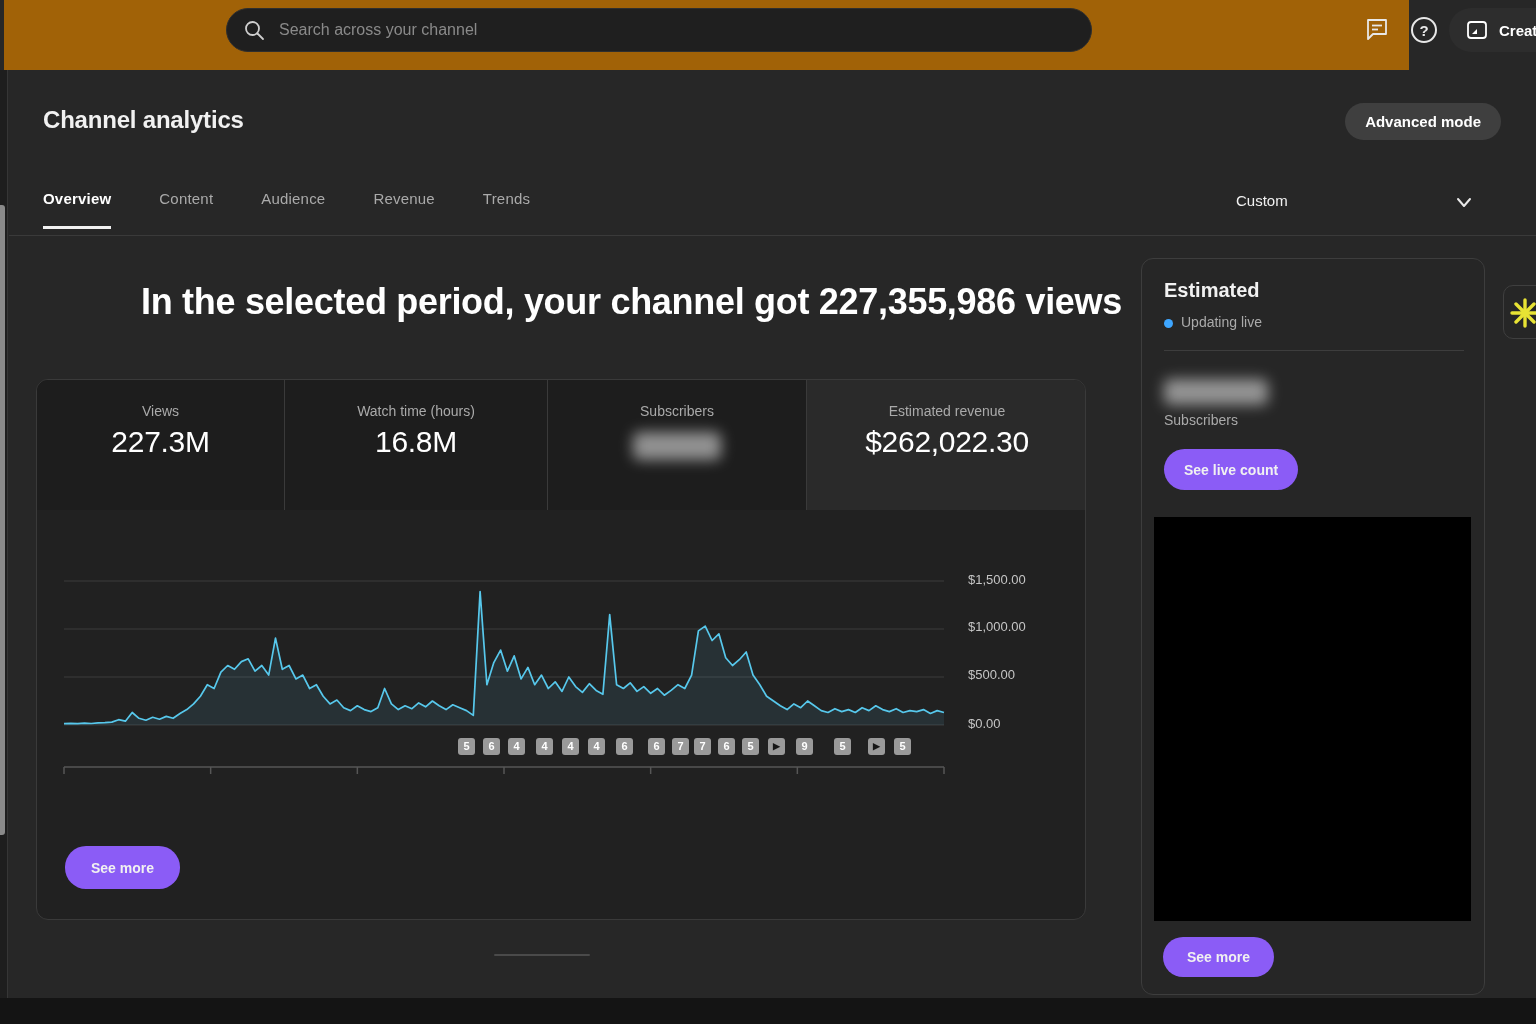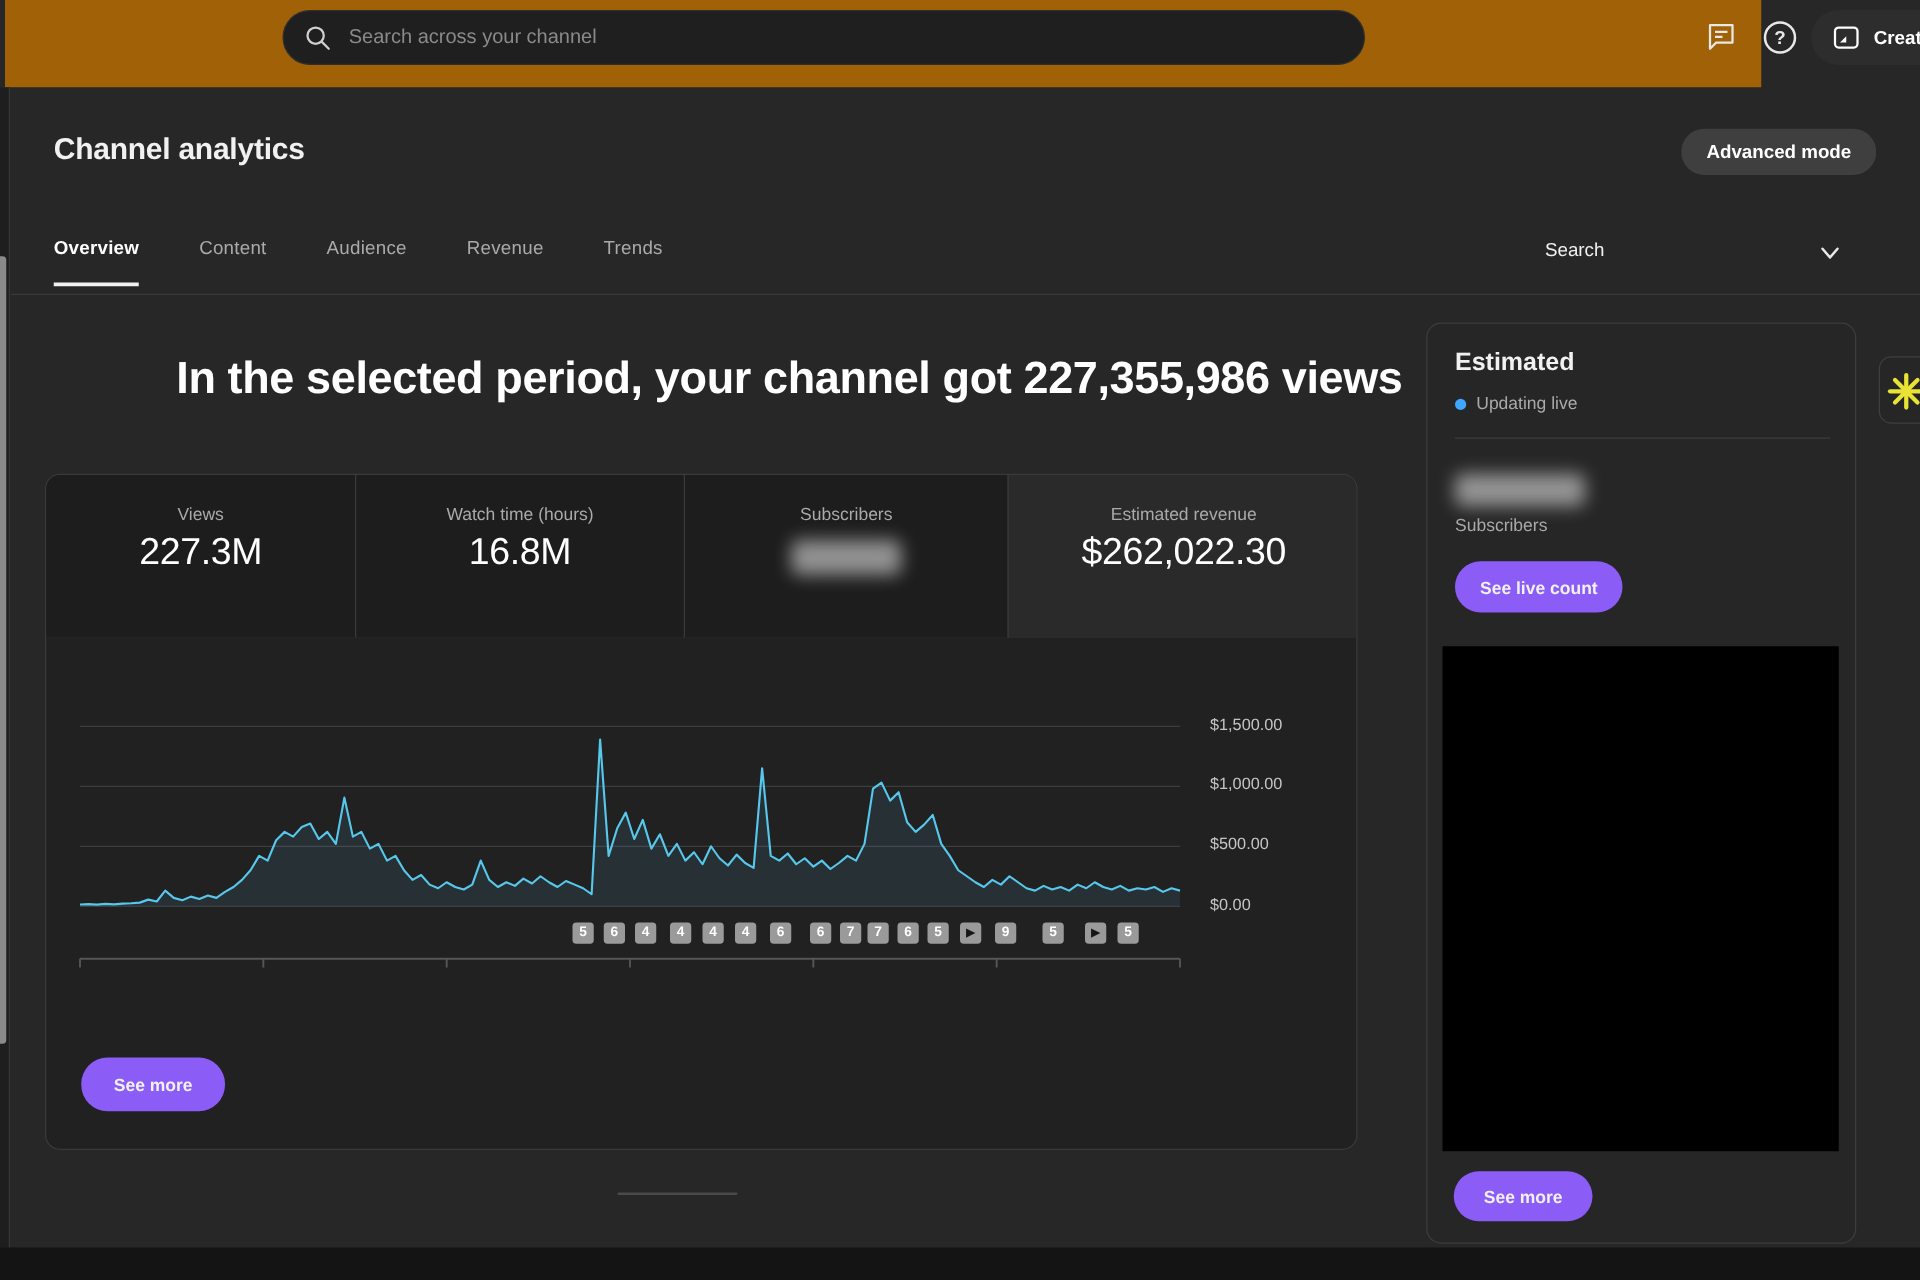--- a/index.html
+++ b/index.html
@@ -118,21 +118,21 @@
   <button id="advanced-mode">Advanced mode</button>
 
   <div id="tabs">
     <div class="tab active">Overview</div>
     <div class="tab">Content</div>
     <div class="tab">Audience</div>
     <div class="tab">Revenue</div>
     <div class="tab">Trends</div>
   </div>
   <div id="tabs-divider"></div>
-  <div id="date-range">Search</div>
+  <div id="date-range">Custom</div>
   <svg id="date-chevron" width="24" height="24" viewBox="0 0 24 24">
     <polyline points="6,9 12,16 18,9" fill="none" stroke="#e8e8e8" stroke-width="2" stroke-linecap="round" stroke-linejoin="round"></polyline>
   </svg>
 
   <div id="headline">In the selected period, your channel got 227,355,986 views</div>
 
   <div id="main-card">
     <div id="metric-strip">
       <div class="metric-card" style="width:247px;">
         <div class="metric-label">Views</div>

